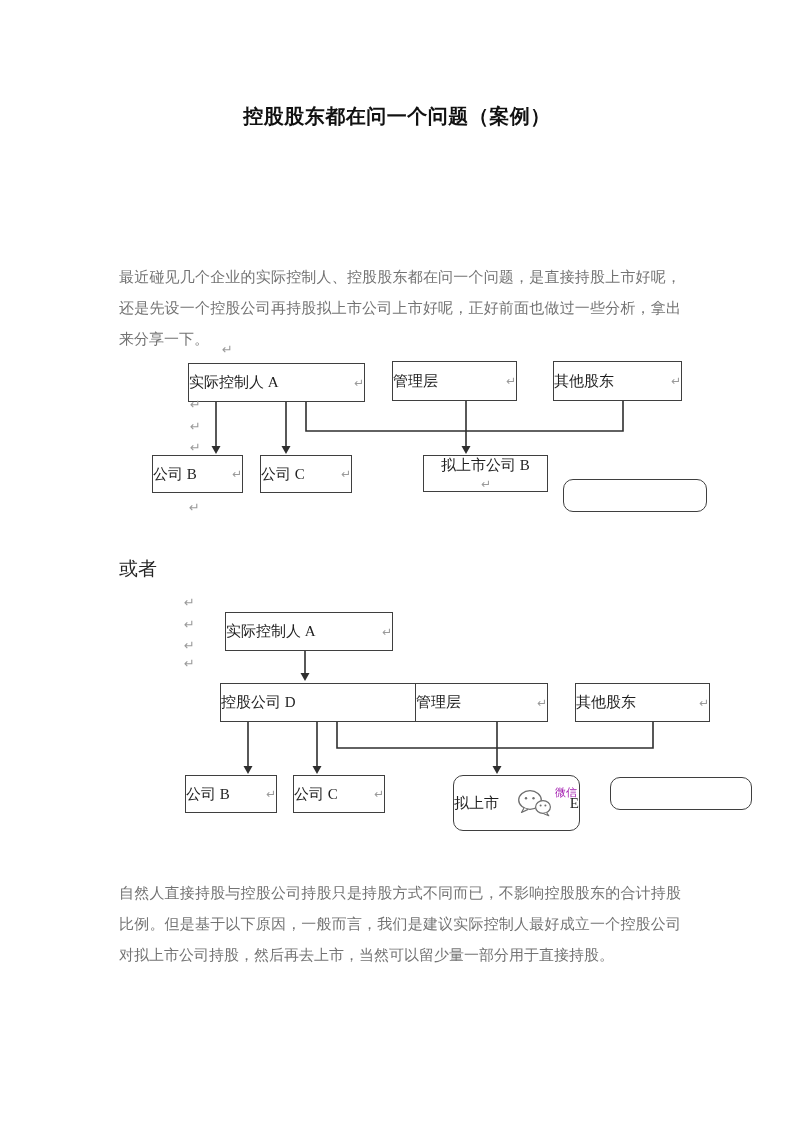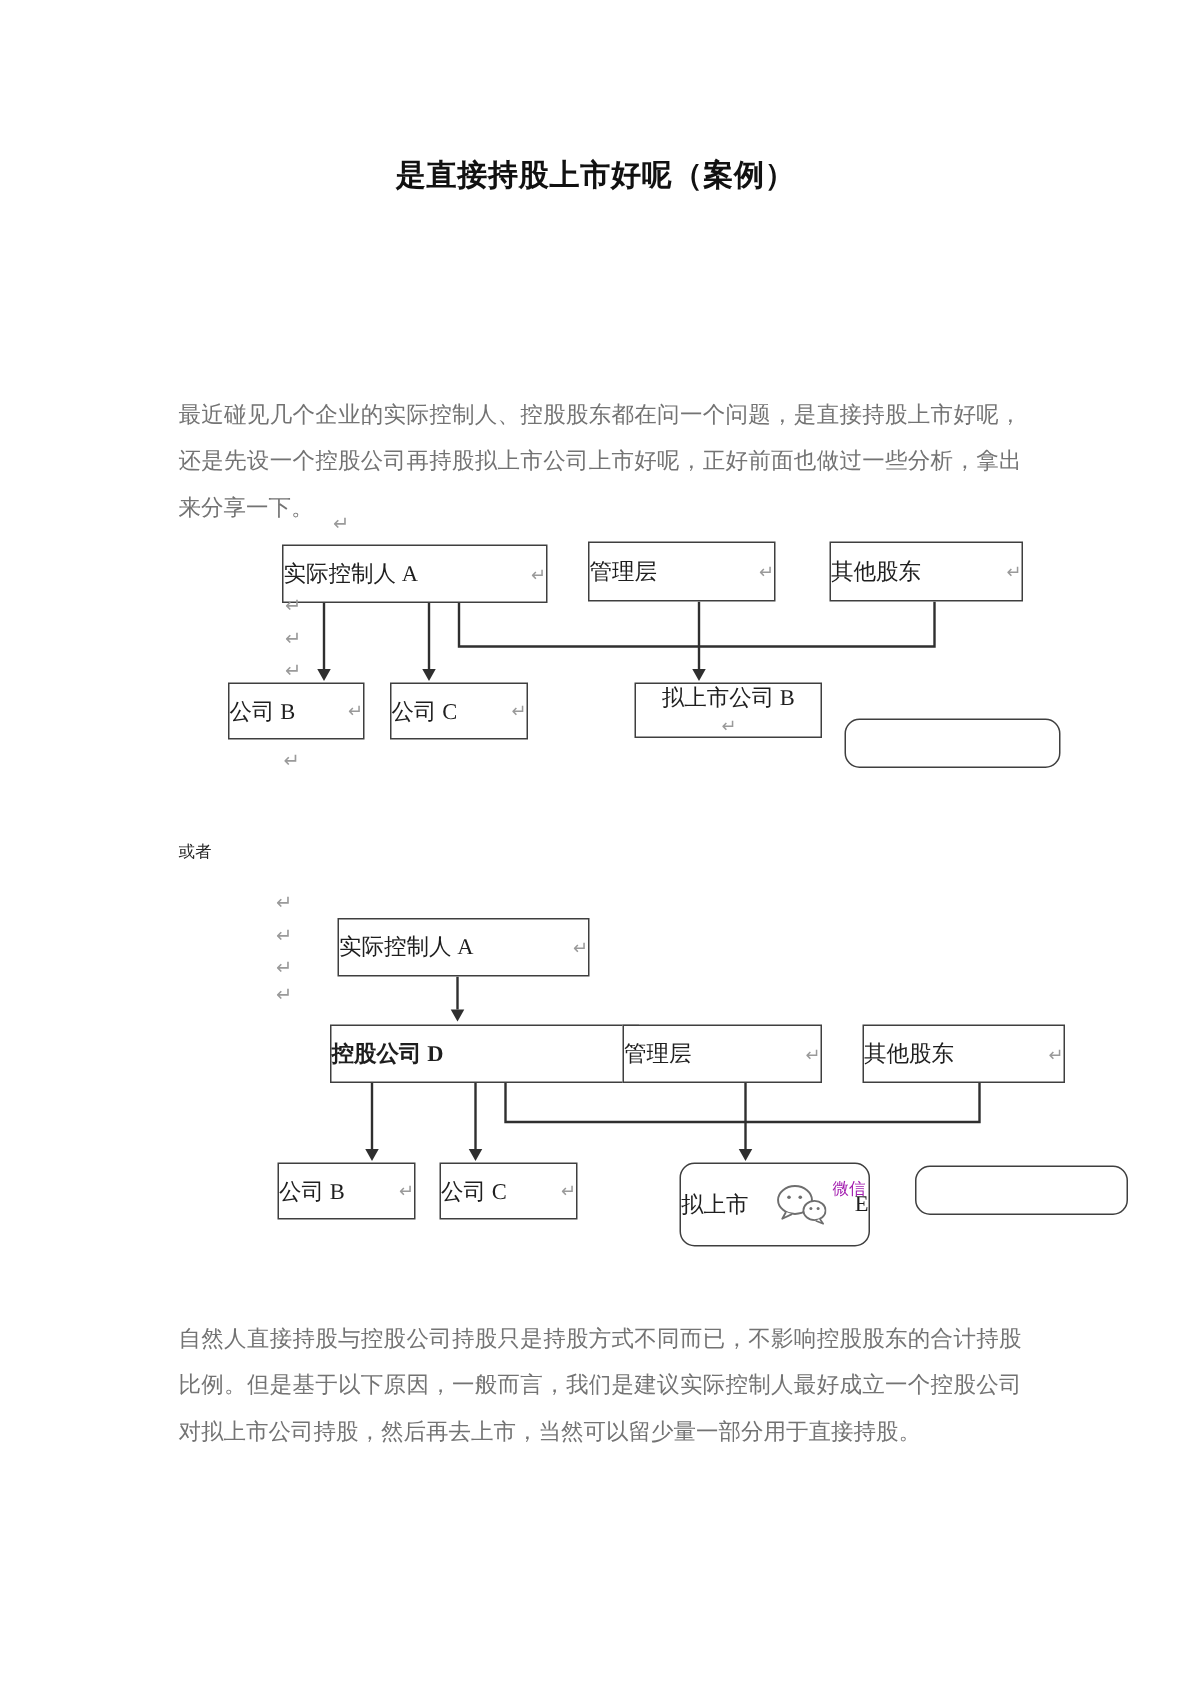--- a/index.html
+++ b/index.html
@@ -18,21 +18,21 @@
     letter-spacing:0.5px;
   }
   .para{
     position:absolute;left:119px;width:562px;
     font-size:15px;line-height:31px;
     text-align:justify;
     color:#737373;
   }
   .or-text{
     position:absolute;left:119px;top:553px;
-    font-size:11px;line-height:31px;color:#262626;
+    font-size:19px;line-height:31px;color:#262626;
   }
   .connectors{position:absolute;left:0;top:0;z-index:1;}
   .obox{
     position:absolute;z-index:2;
     box-sizing:border-box;
     border:1.5px solid #3f3f3f;
     background:#ffffff;
     display:flex;align-items:center;justify-content:space-between;
     font-size:15px;color:#1e1e1e;
     white-space:nowrap;
@@ -60,21 +60,21 @@
     font-size:11px;color:#a21caf;z-index:4;
     white-space:nowrap;
   }
   .wechat-svg{margin:0 1px;display:block;}
 </style>
 </head>
 <body>
 
 <div class="page">
 
-  <div class="doc-title">是直接持股上市好呢（案例）</div>
+  <div class="doc-title">控股股东都在问一个问题（案例）</div>
 
   <div class="para" style="top:262px;">最近碰见几个企业的实际控制人、控股股东都在问一个问题，是直接持股上市好呢，还是先设一个控股公司再持股拟上市公司上市好呢，正好前面也做过一些分析，拿出来分享一下。</div>
 
   <svg class="connectors" width="794" height="1123" viewBox="0 0 794 1123">
 
     <path d="M216,402 L216,446" stroke="#2f2f2f" stroke-width="1.6" fill="none"></path>
     <polygon points="211.5,446 220.5,446 216,454" fill="#2f2f2f"></polygon>
     <path d="M286,402 L286,446" stroke="#2f2f2f" stroke-width="1.6" fill="none"></path>
     <polygon points="281.5,446 290.5,446 286,454" fill="#2f2f2f"></polygon>
     <path d="M306,402 L306,431 L623,431 L623,401" stroke="#2f2f2f" stroke-width="1.6" fill="none"></path>
@@ -123,21 +123,21 @@
   <span class="pmark" style="left:190px;top:420px;">↵</span>
   <span class="pmark" style="left:190px;top:441px;">↵</span>
   <span class="pmark" style="left:189px;top:501px;">↵</span>
 
   <div class="or-text">或者</div>
 
   <div class="obox" style="left:225px;top:612px;width:168px;height:39px;">
     <span>实际控制人 A</span>
       <span class="pmark-inline">↵</span>
   </div>
-  <div class="obox" style="left:220px;top:683px;width:206px;height:39px;font-weight:bold;">
+  <div class="obox" style="left:220px;top:683px;width:206px;height:39px;">
     <span>控股公司 D</span>
       <span class="pmark-inline">↵</span>
   </div>
   <div class="obox" style="left:415px;top:683px;width:133px;height:39px;">
     <span>管理层</span>
       <span class="pmark-inline">↵</span>
   </div>
   <div class="obox" style="left:575px;top:683px;width:135px;height:39px;">
     <span>其他股东</span>
       <span class="pmark-inline">↵</span>

